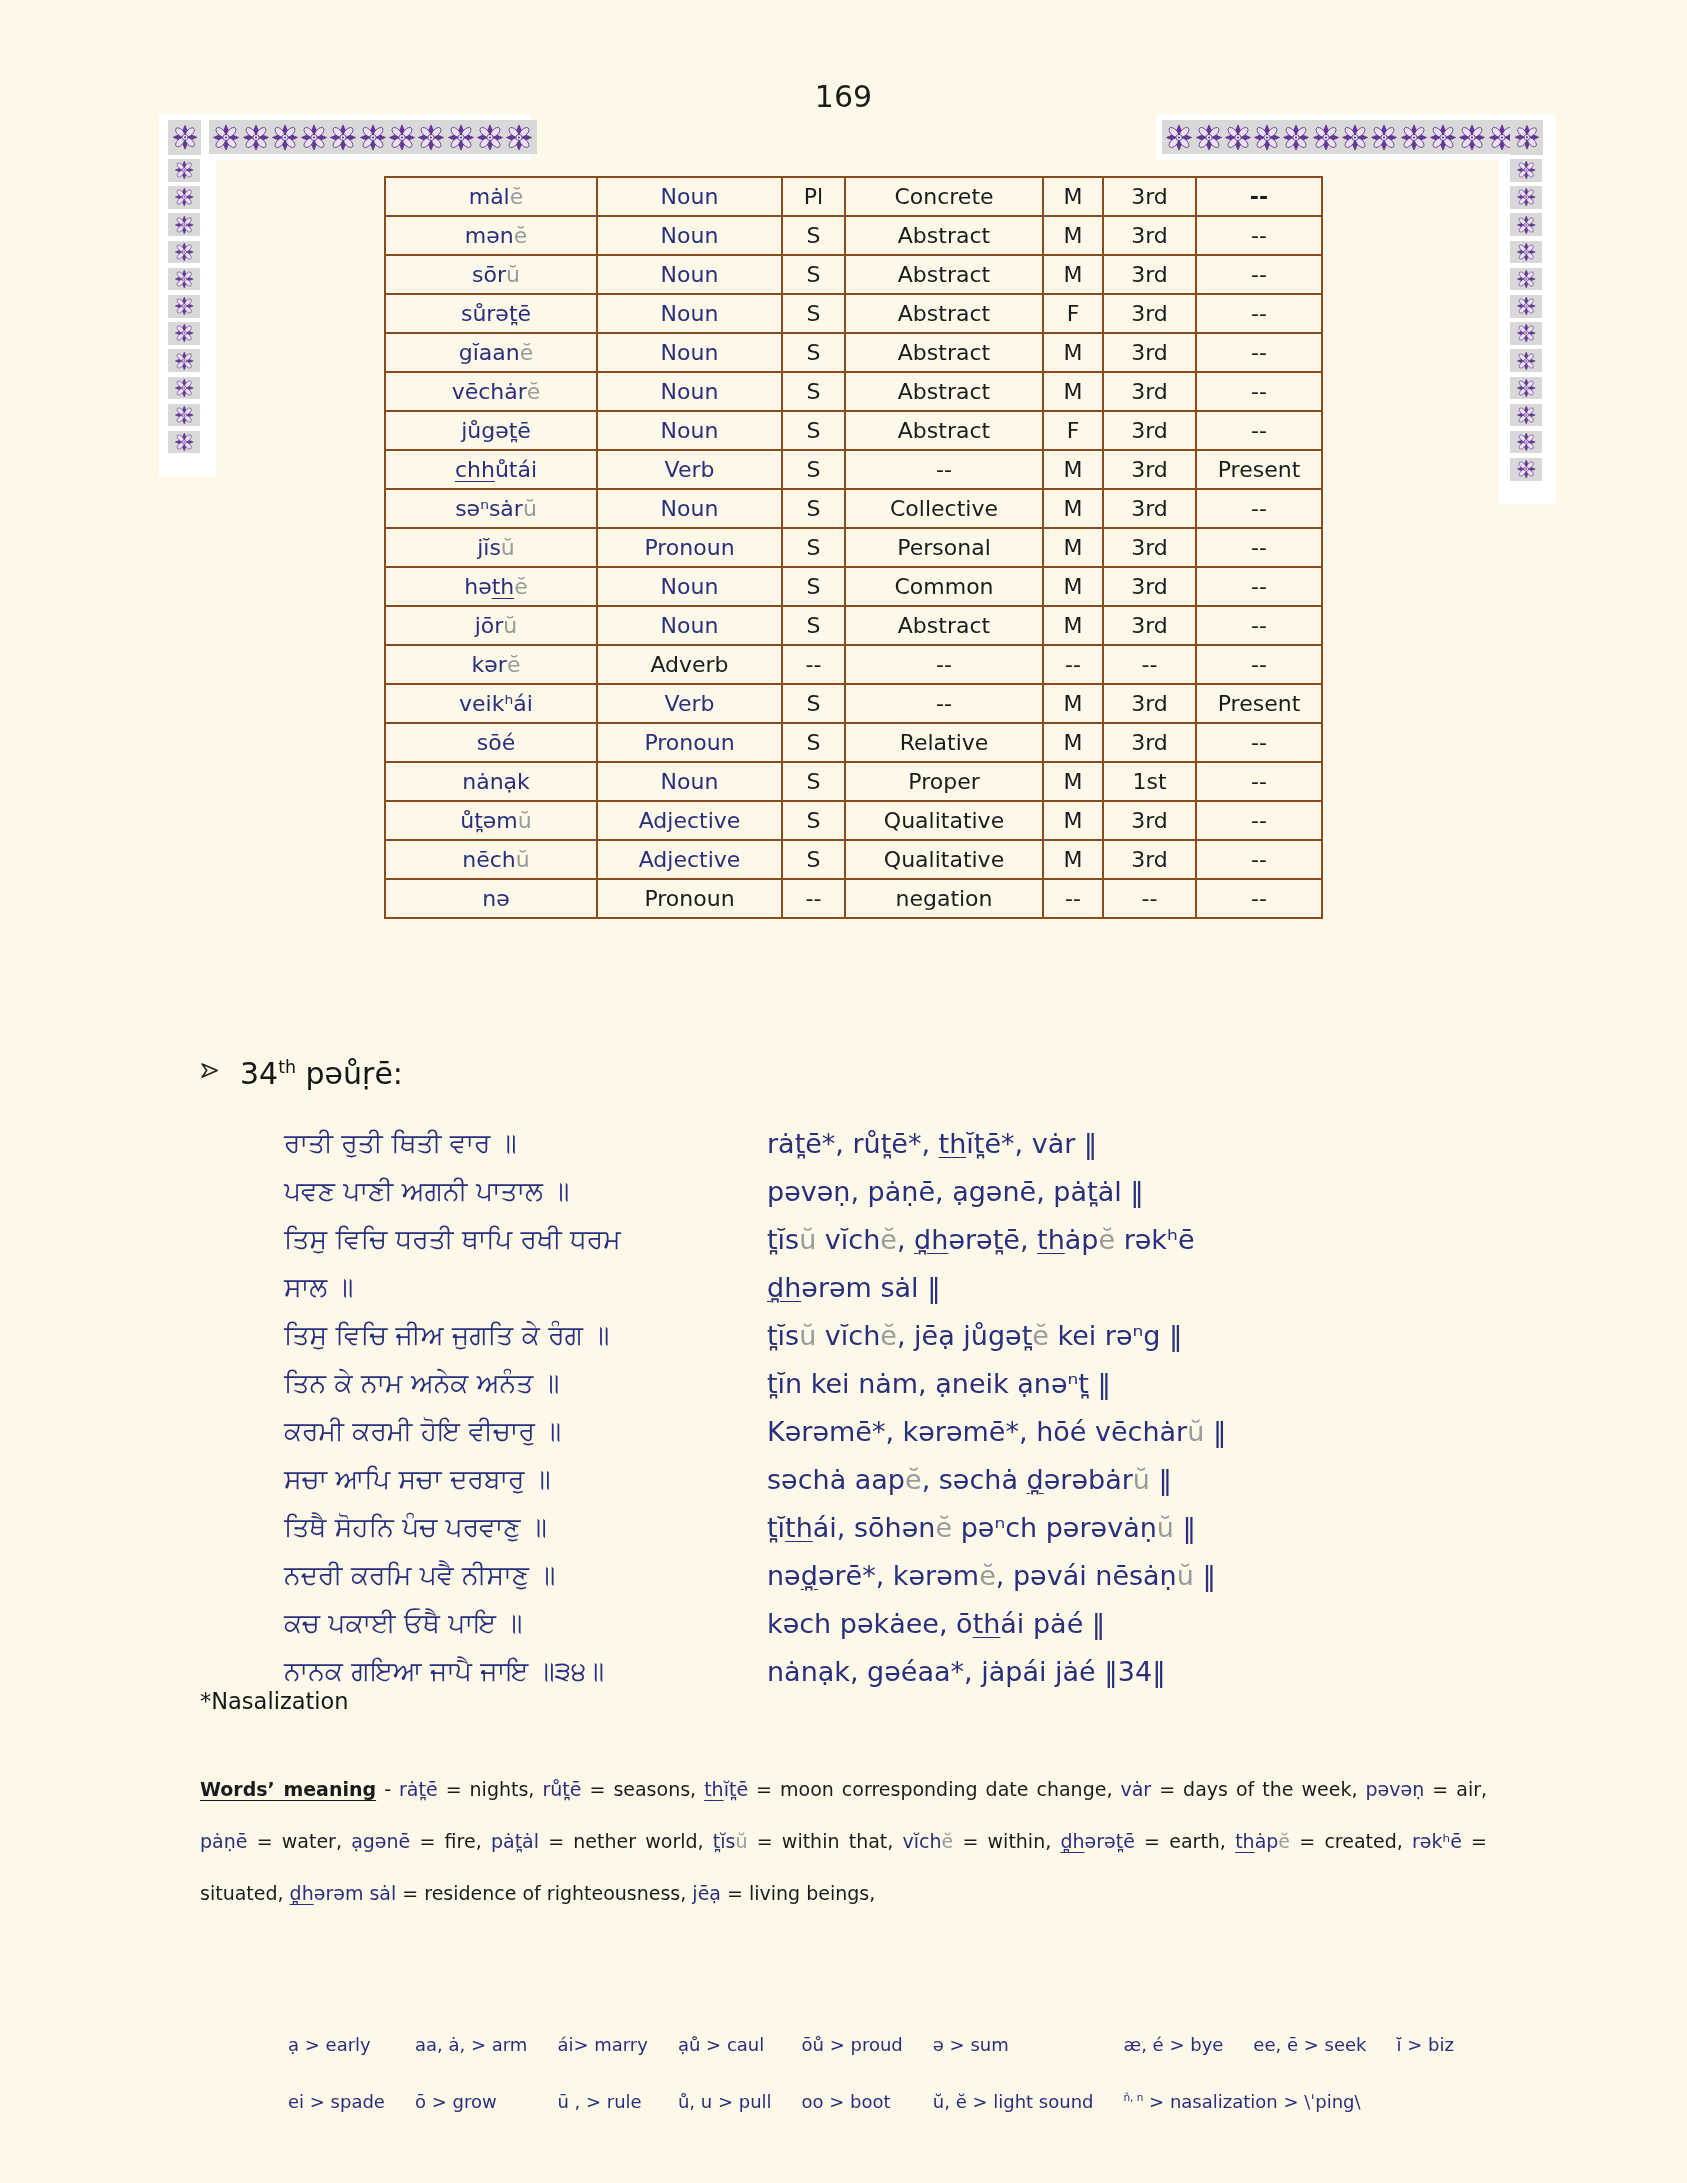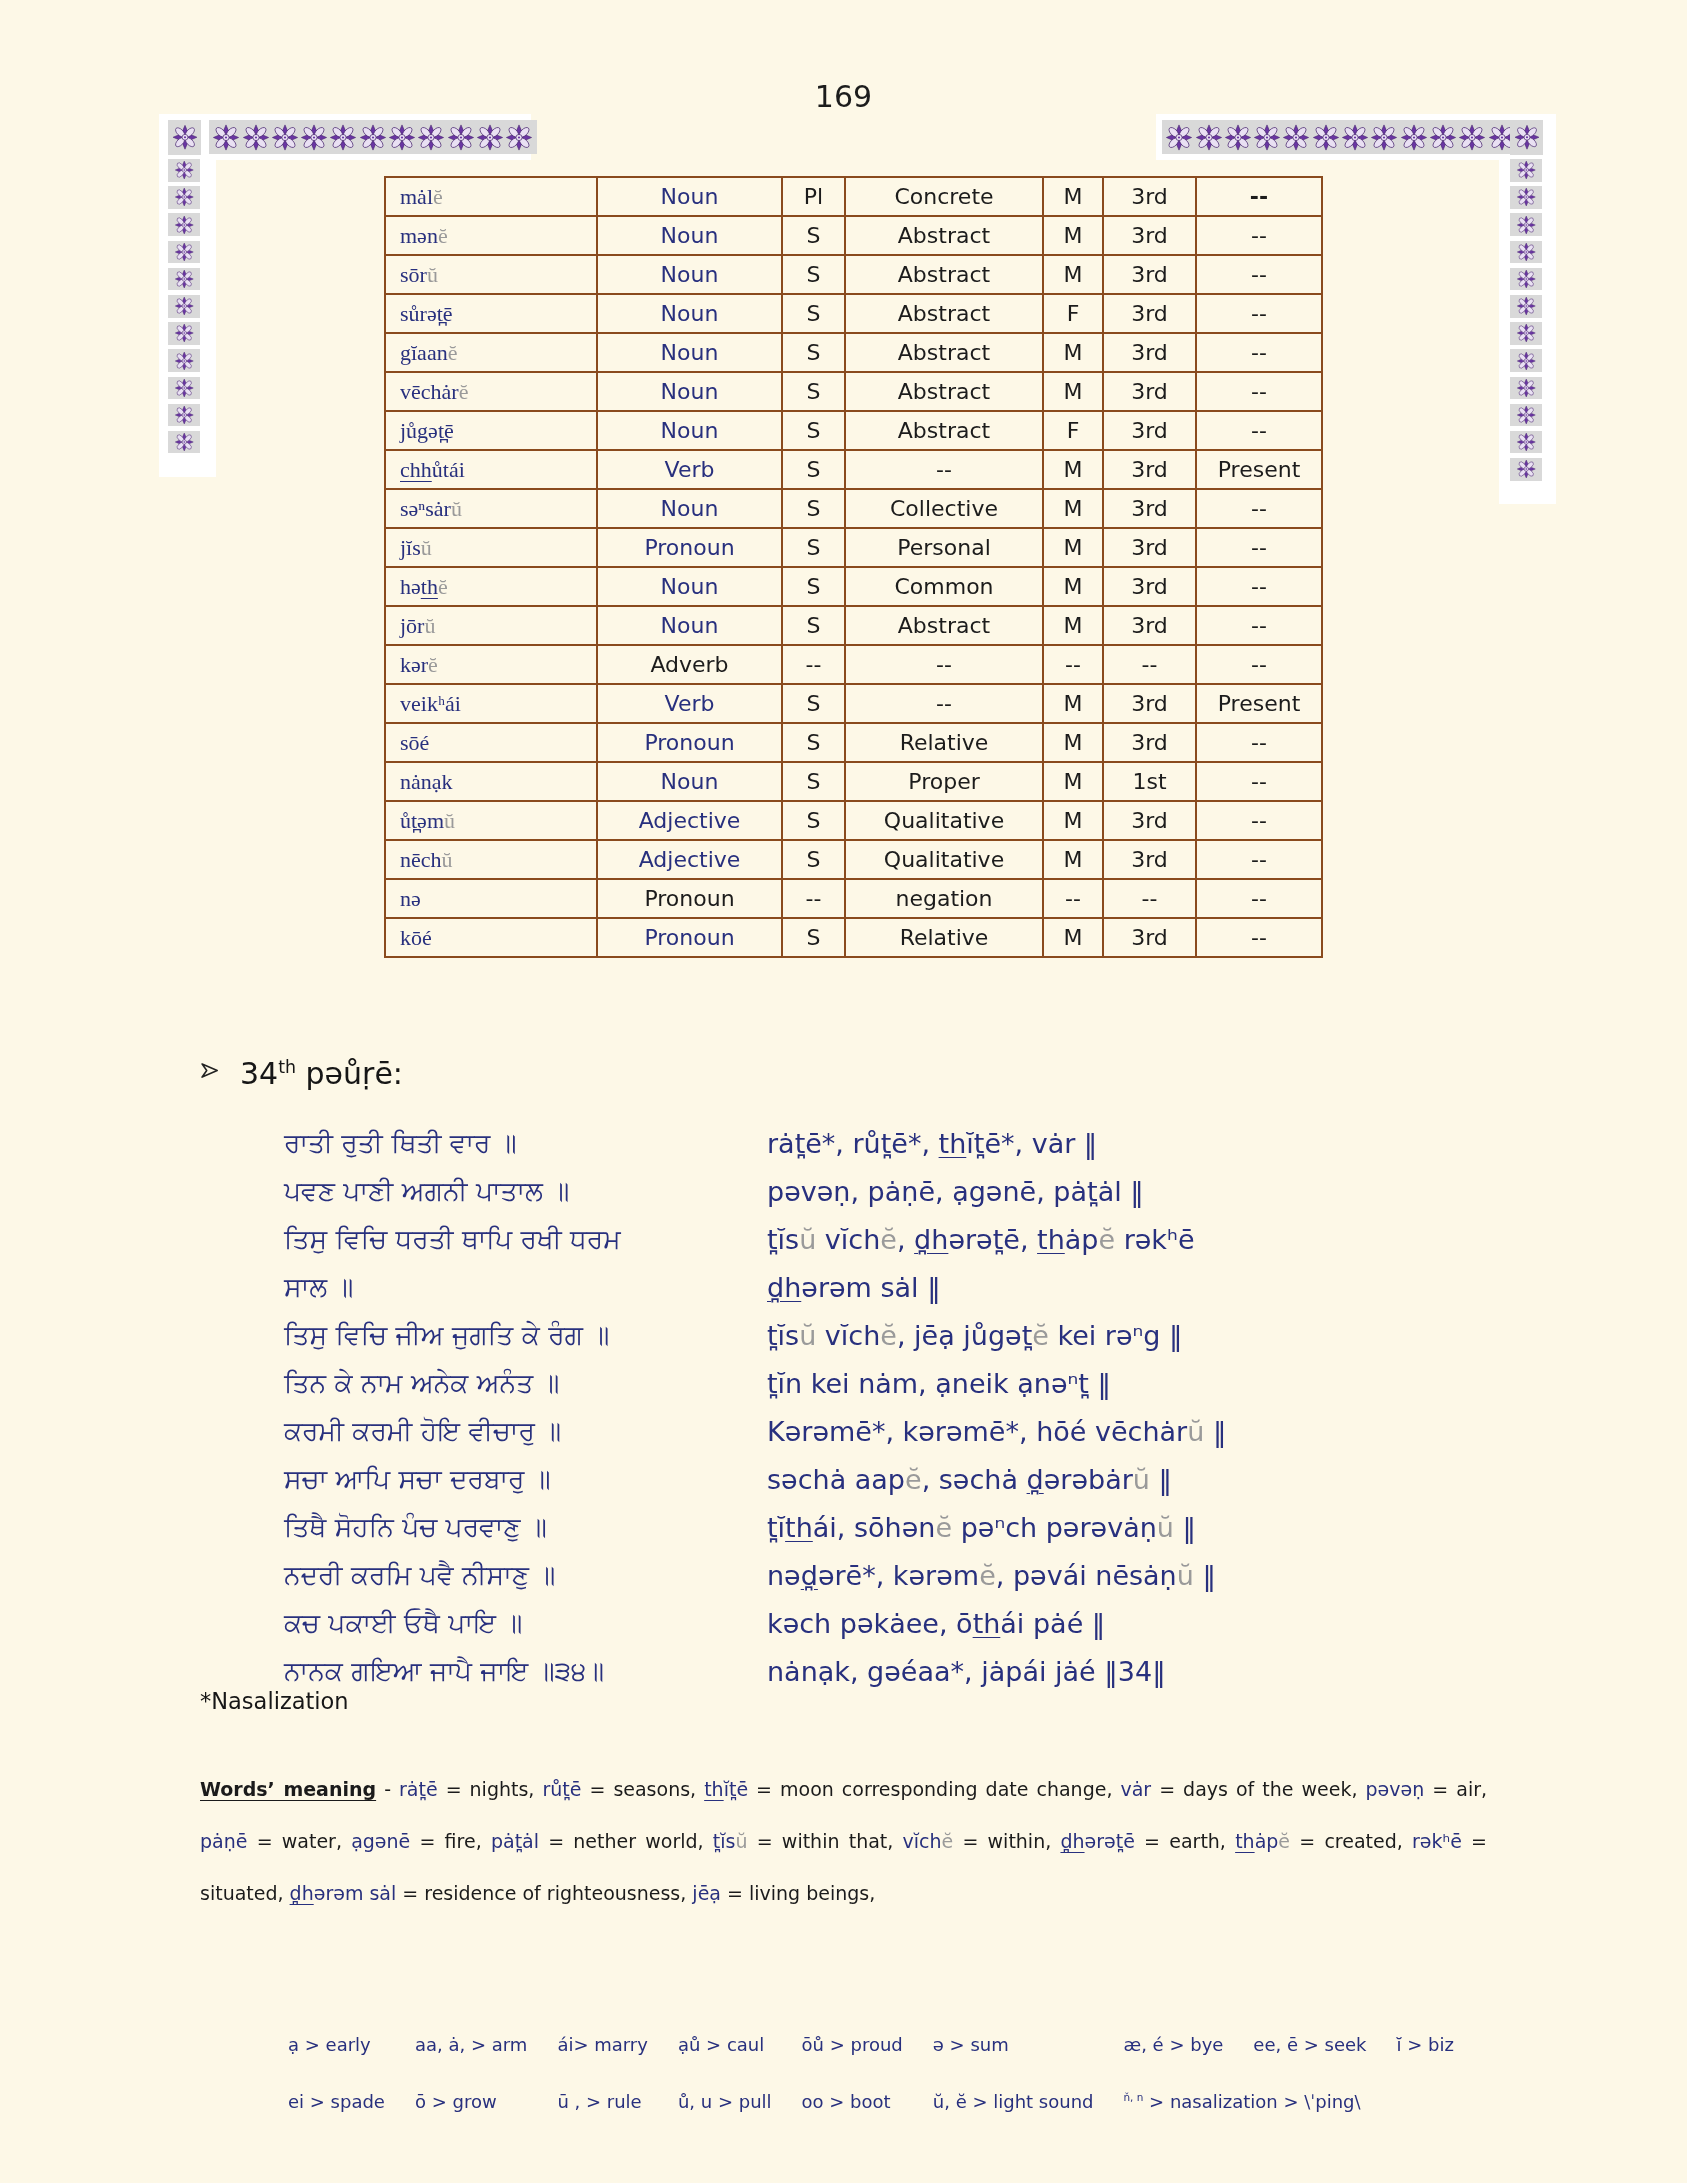--- a/index.html
+++ b/index.html
@@ -15,21 +15,21 @@
   .strip-h { position:absolute; display:flex; align-items:center; gap:1.3px; background:#d9d9d9; padding:2.6px 3.3px; }
   .corner  { position:absolute; background:#d9d9d9; padding:4px 2.6px; display:flex; }
   .strip-v { position:absolute; display:flex; flex-direction:column; gap:4.6px; }
   .strip-v .cell { background:#d9d9d9; padding:1.3px 2.6px; display:flex; }
   .flower-svg { display:block; }
 
   
   table.grammar { position:absolute; left:384px; top:176px; border-collapse:collapse; table-layout:fixed; }
   .grammar td { border:2px solid #8a4b1e; height:37px; text-align:center; font-size:22px; padding:0 4px;
                 overflow:hidden; white-space:nowrap; }
-  .grammar td.c0 { text-align:left; padding-left:14px; color:#28307e;font-family:Liberation Serif, serif; }
+  .grammar td.c0 { text-align:center; padding-left:14px; color:#28307e; }
 
   .navy { color:#28307e; }
   .gray { color:#9a9a9a; }
   .ul   { text-decoration:underline; text-underline-offset:4px; text-decoration-thickness:1.3px; }
   sup   { font-size:58%; line-height:0; }
 
   
   .heading { position:absolute; left:200px; top:1056px; font-size:30px; display:flex; align-items:flex-start; gap:20px; }
   .bullet-svg { display:block; margin-top:4px; }
 
@@ -453,29 +453,20 @@
           <td class="c5">3rd</td>
           <td class="c6">--</td>
         </tr>
         <tr>
           <td class="c0">nə</td>
           <td class="c1">Pronoun</td>
           <td class="c2">--</td>
           <td class="c3">negation</td>
           <td class="c4">--</td>
           <td class="c5">--</td>
-          <td class="c6">--</td>
-        </tr>
-        <tr>
-          <td class="c0">kōé</td>
-          <td class="c1"><span class="navy">Pronoun</span></td>
-          <td class="c2">S</td>
-          <td class="c3">Relative</td>
-          <td class="c4">M</td>
-          <td class="c5">3rd</td>
           <td class="c6">--</td>
         </tr>
       </tbody>
   </table>
 
   <div class="heading">
     <svg class="bullet-svg" width="20" height="21" viewBox="0 0 30 32">
       <path d="M3 6 L26 16 L3 26 L10 16 Z" fill="none" stroke="#222" stroke-width="2.4" stroke-linejoin="round"></path>
     </svg>
     <span style="color:#161616">34<sup>th</sup> pəůṛē:</span>

